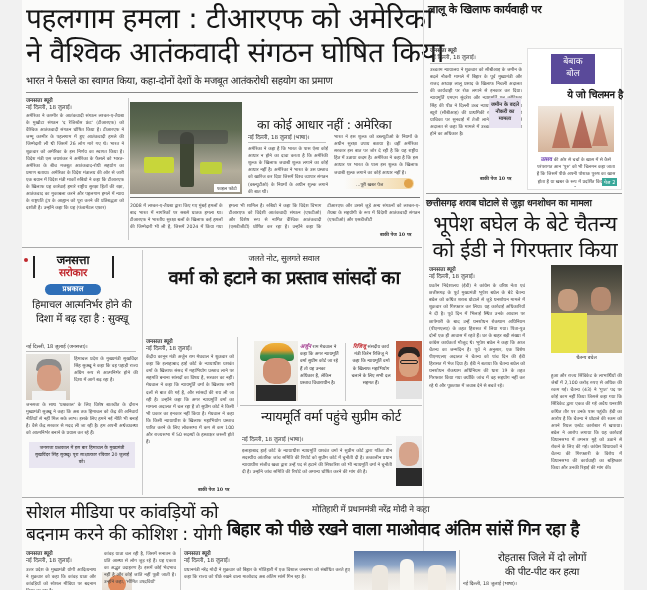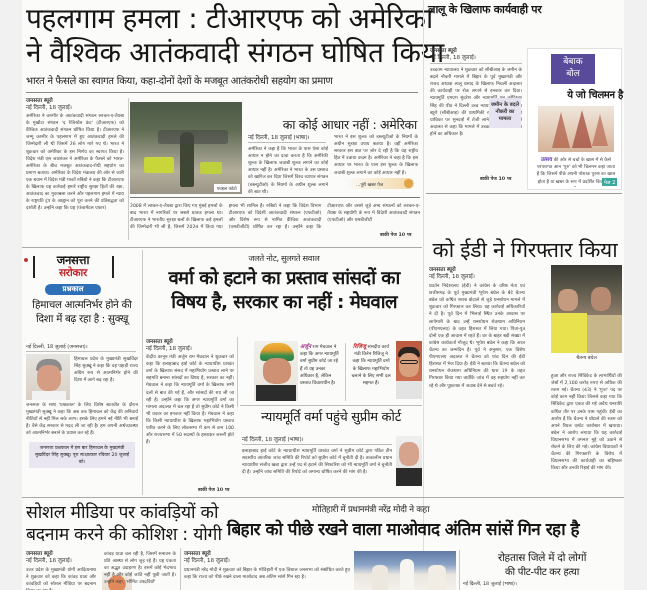--- a/index.html
+++ b/index.html
@@ -36,21 +36,21 @@
 
   <div class="photo" style="left:108px; top:102px; width:112px; height:92px; background:linear-gradient(180deg,#4d5a47 0%,#5f6b52 30%,#8d8f7d 55%,#b4ae9c 75%,#9a9486 100%);">
     <div class="abs" style="left:50px; top:30px; width:14px; height:55px; background:#3f4634; border-radius:6px 6px 2px 2px;"></div>
     <div class="abs" style="left:14px; top:55px; width:30px; height:16px; background:#c8d63a; border-radius:2px;"></div>
     <div class="abs" style="left:70px; top:60px; width:22px; height:12px; background:#bfd03e; border-radius:2px;"></div>
     <div class="abs" style="left:28px; top:28px; width:70px; height:14px; background:rgba(70,70,70,0.55); border-radius:3px;"></div>
   </div>
   <div class="cap" style="left:192px; top:184px;">फाइल फोटो</div>
   <div class="rule-h" style="left:108px; top:197px; width:290px; background:#777;"></div>
 
-  <div class="abs hl" style="left:235px; top:118px; font-size:12.5px; width:160px; text-align:right; white-space:nowrap;">का कोई आधार नहीं : अमेरिका</div>
+  <div class="abs hl" style="left:235px; top:118px; font-size:12.5px; width:160px; text-align:left; white-space:nowrap;">का कोई आधार नहीं : अमेरिका</div>
   <div class="abs by" style="left:226px; top:134px; width:80px;">नई दिल्ली, 18 जुलाई (भाषा)।</div>
   <div class="rule-h" style="left:226px; top:142px; width:78px;"></div>
   <div class="abs body-text" style="left:226px; top:145px; width:80px; height:48px;">अमेरिका ने कहा है कि भारत के पास ऐसा कोई आधार न होने का दावा करता है कि अमेरिकी शुल्क के खिलाफ जवाबी शुल्क लगाने का कोई आधार नहीं है। अमेरिका ने भारत के उस प्रस्ताव को खारिज कर दिया जिसमें विश्व व्यापार संगठन (डब्ल्यूटीओ) के नियमों के अधीन शुल्क लगाने की बात थी।</div>
   <div class="abs body-text" style="left:312px; top:133px; width:84px; height:42px;">भारत ने इस शुल्क को डब्ल्यूटीओ के नियमों के अधीन सुरक्षा उपाय बताया है। वहीं अमेरिका सरकार इस बात पर जोर दे रही है कि यह राष्ट्रीय हित में उठाया कदम है। अमेरिका ने कहा है कि इस आधार पर भारत के पास इस शुल्क के खिलाफ जवाबी शुल्क लगाने का कोई आधार नहीं है।</div>
   <div class="abs" style="left:322px; top:178px; width:70px; height:11px; background:linear-gradient(90deg,#fbfbfa,#f2d7a4); border-radius:0 6px 6px 0;">
     <span style="font-size:4.6px; position:absolute; left:12px; top:3px; color:#333;">...पूरी खबर पेज</span>
     <span style="position:absolute; right:1px; top:1px; width:9px; height:9px; border-radius:50%; background:#e1a34a;"></span>
   </div>
 
   <div class="abs body-text" style="left:108px; top:202px; width:290px; height:38px; column-count:3; column-gap:6px;">2008 में लश्कर-ए-तैयबा द्वारा किए गए मुंबई हमलों के बाद भारत में नागरिकों पर सबसे घातक हमला था। टीआरएफ ने भारतीय सुरक्षा बलों के खिलाफ कई हमलों की जिम्मेदारी भी ली है, जिसमें 2024 में किया गया हमला भी शामिल है। रुबियो ने कहा कि विदेश विभाग टीआरएफ को विदेशी आतंकवादी संगठन (एफटीओ) और विशेष रूप से नामित वैश्विक आतंकवादी (एसडीजीटी) घोषित कर रहा है। उन्होंने कहा कि टीआरएफ और उससे जुड़े अन्य संगठनों को लश्कर-ए-तैयबा के सहयोगी के रूप में विदेशी आतंकवादी संगठन (एफटीओ) और एसडीजीटी</div>
@@ -83,20 +83,22 @@
     </div>
     <div class="abs body-text" style="left:8px; top:106px; width:80px; height:32px; text-align:center;">
       <span style="color:#6a3fb0; font-weight:bold; font-size:5.4px;">उत्सव</span>
       <span>की ओर से चर्चा के खास में से कैसे परंपरागत आन 'पुरु' को भी चिलमन कहा जाता है कि जिसमें पीछे अपनी पोशाक पुरुष का खास होता है या खबर के रूप में प्रदर्शित किया जाता है।</span>
     </div>
     <div class="abs" style="left:74px; top:129px; font-size:5px; background:#3aa89a; color:#fff; padding:1px 2px;">पेज 2</div>
   </div>
 
   <div class="rule-h" style="left:404px; top:193px; width:196px; background:#999;"></div>
 
+  <div class="abs hl" style="left:404px; top:198px; font-size:9.2px; font-weight:bold; width:198px; white-space:nowrap; color:#2a2a2a;">छत्तीसगढ़ शराब घोटाले से जुड़ा धनशोधन का मामला</div>
+  <div class="abs hl" style="left:404px; top:213px; font-size:21px; width:198px; text-align:center; white-space:nowrap;">भूपेश बघेल के बेटे चैतन्य</div>
   <div class="abs hl" style="left:404px; top:239px; font-size:21px; width:198px; text-align:center; white-space:nowrap;">को ईडी ने गिरफ्तार किया</div>
   <div class="abs by" style="left:407px; top:266px; width:96px;">
     <div style="font-weight:bold;">जनसत्ता ब्यूरो</div>
     <div>नई दिल्ली, 18 जुलाई।</div>
   </div>
   <div class="abs body-text" style="left:407px; top:282px; width:96px; height:218px;">प्रवर्तन निदेशालय (ईडी) ने कांग्रेस के वरिष्ठ नेता एवं छत्तीसगढ़ के पूर्व मुख्यमंत्री भूपेश बघेल के बेटे चैतन्य बघेल को कथित शराब घोटाले से जुड़े धनशोधन मामले में शुक्रवार को गिरफ्तार कर लिया। यह कार्रवाई अधिकारियों ने दी है। पूर्व दिन में भिलाई स्थित उनके आवास पर छापेमारी के बाद उन्हें धनशोधन रोकथाम अधिनियम (पीएमएलए) के तहत हिरासत में लिया गया। पिता-पुत्र दोनों एक ही आवास में रहते हैं। घर के बाहर बड़ी संख्या में कांग्रेस कार्यकर्ता मौजूद थे। भूपेश बघेल ने कहा कि आज चैतन्य का जन्मदिन है। पूर्व ने अनुसार, एक विशेष पीएमएलए अदालत ने चैतन्य को पांच दिन की ईडी हिरासत में भेज दिया है। ईडी ने बताया कि चैतन्य बघेल को धनशोधन रोकथाम अधिनियम की धारा 19 के तहत गिरफ्तार किया गया क्योंकि जांच में वह सहयोग नहीं कर रहे थे और पूछताछ में जवाब देने से बचते रहे।</div>
   <div class="photo" style="left:529px; top:265px; width:71px; height:88px; background:linear-gradient(180deg,#3a3b34 0%,#5a5648 25%,#8a7a68 55%,#a59a7c 100%);">
     <div class="abs" style="left:7px; top:24px; width:20px; height:22px; background:#c49b7e; border-radius:40%;"></div>
     <div class="abs" style="left:0; top:48px; width:36px; height:40px; background:#e7e24d;"></div>
     <div class="abs" style="left:40px; top:22px; width:20px; height:24px; background:#b58a70; border-radius:40%;"></div>
@@ -126,21 +128,20 @@
   </div>
   <div class="abs body-text" style="left:52px; top:355px; width:64px; height:45px;">हिमाचल प्रदेश के मुख्यमंत्री सुखविंदर सिंह सुक्खू ने कहा कि वह पहाड़ी राज्य अग्रिम रूप से आत्मनिर्भर होने की दिशा में आगे बढ़ रहा है।</div>
   <div class="abs body-text" style="left:4px; top:401px; width:112px; height:38px;">जनसत्ता के साथ 'प्रश्नकाल' के लिए विशेष बातचीत के दौरान मुख्यमंत्री सुक्खू ने कहा कि अब तक हिमाचल को केंद्र की अनिवार्य नीतियों से नहीं मिल सके लाभ। इसके लिए हमने नई नीति भी बनाई है। वैसे केंद्र सरकार से मदद ली जा रही है। हम अपनी अर्थव्यवस्था को आत्मनिर्भर बनाने के प्रयास कर रहे हैं।</div>
   <div class="abs" style="left:7px; top:442px; width:106px; height:26px; background:#e9e6f1; font-size:4.7px; line-height:1.5; text-align:center; padding:2px 3px; color:#333;">
     <span>जनसत्ता प्रश्नकाल में इस बार हिमाचल के मुख्यमंत्री सुखविंदर सिंह सुक्खू। पूरा साक्षात्कार रविवार 20 जुलाई को।</span>
   </div>
   <div class="rule-v" style="left:120px; top:250px; height:245px;"></div>
 
   <div class="abs hl" style="left:124px; top:254px; width:276px; text-align:center; font-size:8.2px; color:#2a2a2a;">जलते नोट, सुलगते सवाल</div>
   <div class="abs hl" style="left:124px; top:268px; width:276px; text-align:center; font-size:18.5px; font-weight:bold; white-space:nowrap; letter-spacing:-0.6px;">वर्मा को हटाने का प्रस्ताव सांसदों का</div>
-  <div class="abs hl" style="left:124px; top:292px; width:276px; text-align:center; font-size:18.5px; font-weight:bold; white-space:nowrap; letter-spacing:-0.6px;">विषय है, सरकार का नहीं : मेघवाल</div>
   <div class="abs by" style="left:124px; top:338px; width:74px;">
     <div style="font-weight:bold;">जनसत्ता ब्यूरो</div>
     <div>नई दिल्ली, 18 जुलाई।</div>
   </div>
   <div class="abs body-text" style="left:124px; top:353px; width:88px; height:138px;">केंद्रीय कानून मंत्री अर्जुन राम मेघवाल ने शुक्रवार को कहा कि इलाहाबाद हाई कोर्ट के न्यायाधीश यशवंत वर्मा के खिलाफ संसद में महाभियोग प्रस्ताव लाने पर सहमति बनाना सांसदों का विषय है, सरकार का नहीं। मेघवाल ने कहा कि न्यायमूर्ति वर्मा के खिलाफ सभी दलों से बात की गई है, और सांसदों की राय ली जा रही है। उन्होंने कहा कि अगर न्यायमूर्ति वर्मा का मामला अदालत में चल रहा है तो सुप्रीम कोर्ट ने किसी भी प्रकार का इनकार नहीं किया है। मेघवाल ने कहा कि किसी न्यायाधीश के खिलाफ महाभियोग प्रस्ताव पारित करने के लिए लोकसभा में कम से कम 100 और राज्यसभा में 50 सदस्यों के हस्ताक्षर जरूरी होते हैं।</div>
   <div class="abs by" style="left:176px; top:487px; font-size:4.8px; font-weight:bold;">बाकी पेज 10 पर</div>
   <div class="rule-v" style="left:215px; top:337px; height:70px;"></div>
 
   <div class="photo" style="left:232px; top:341px; width:44px; height:60px; background:linear-gradient(180deg,#f0efe9 0%,#eae4dc 100%);">
     <div class="abs" style="left:6px; top:2px; width:34px; height:18px; background:linear-gradient(180deg,#efb43c 0%,#e49a2a 40%,#3b8f4d 70%,#2f7d42 100%); border-radius:14px 14px 4px 4px;"></div>

